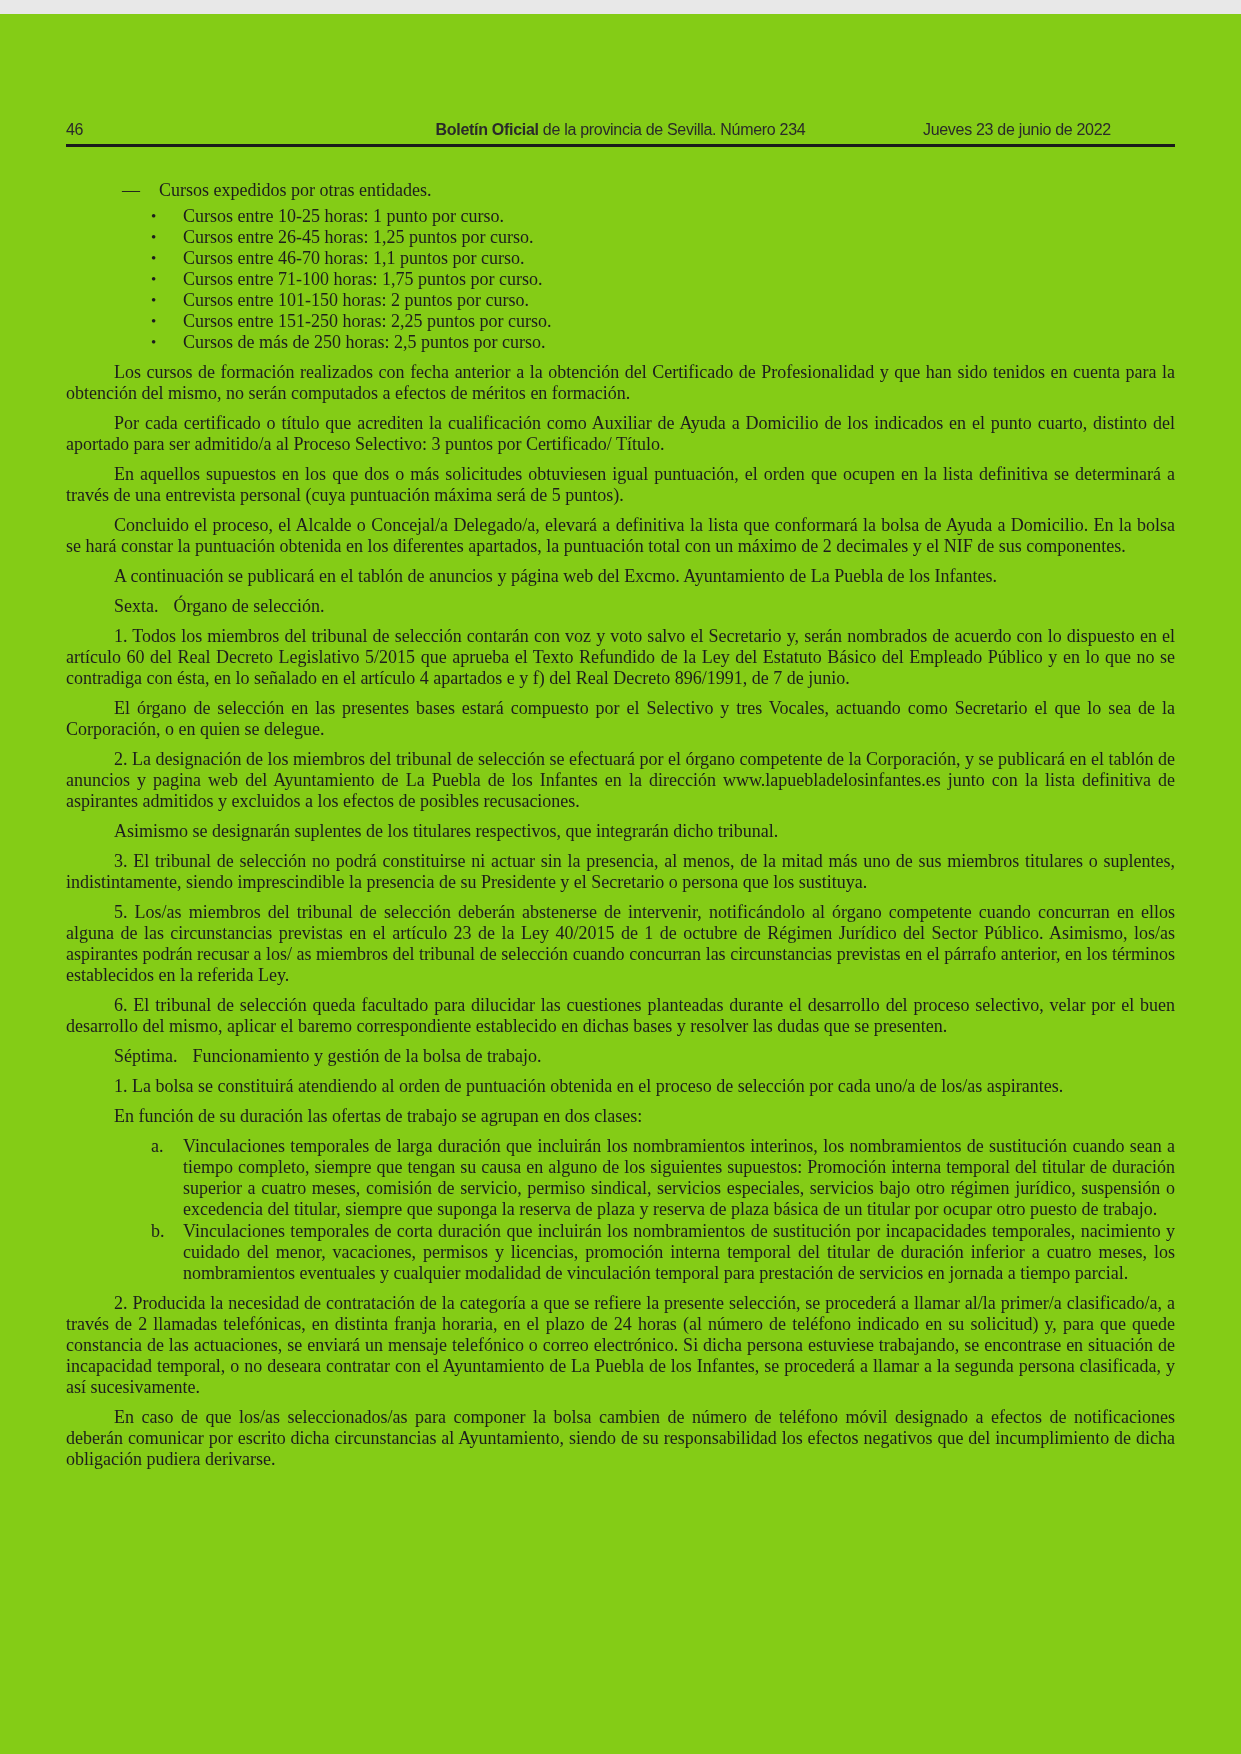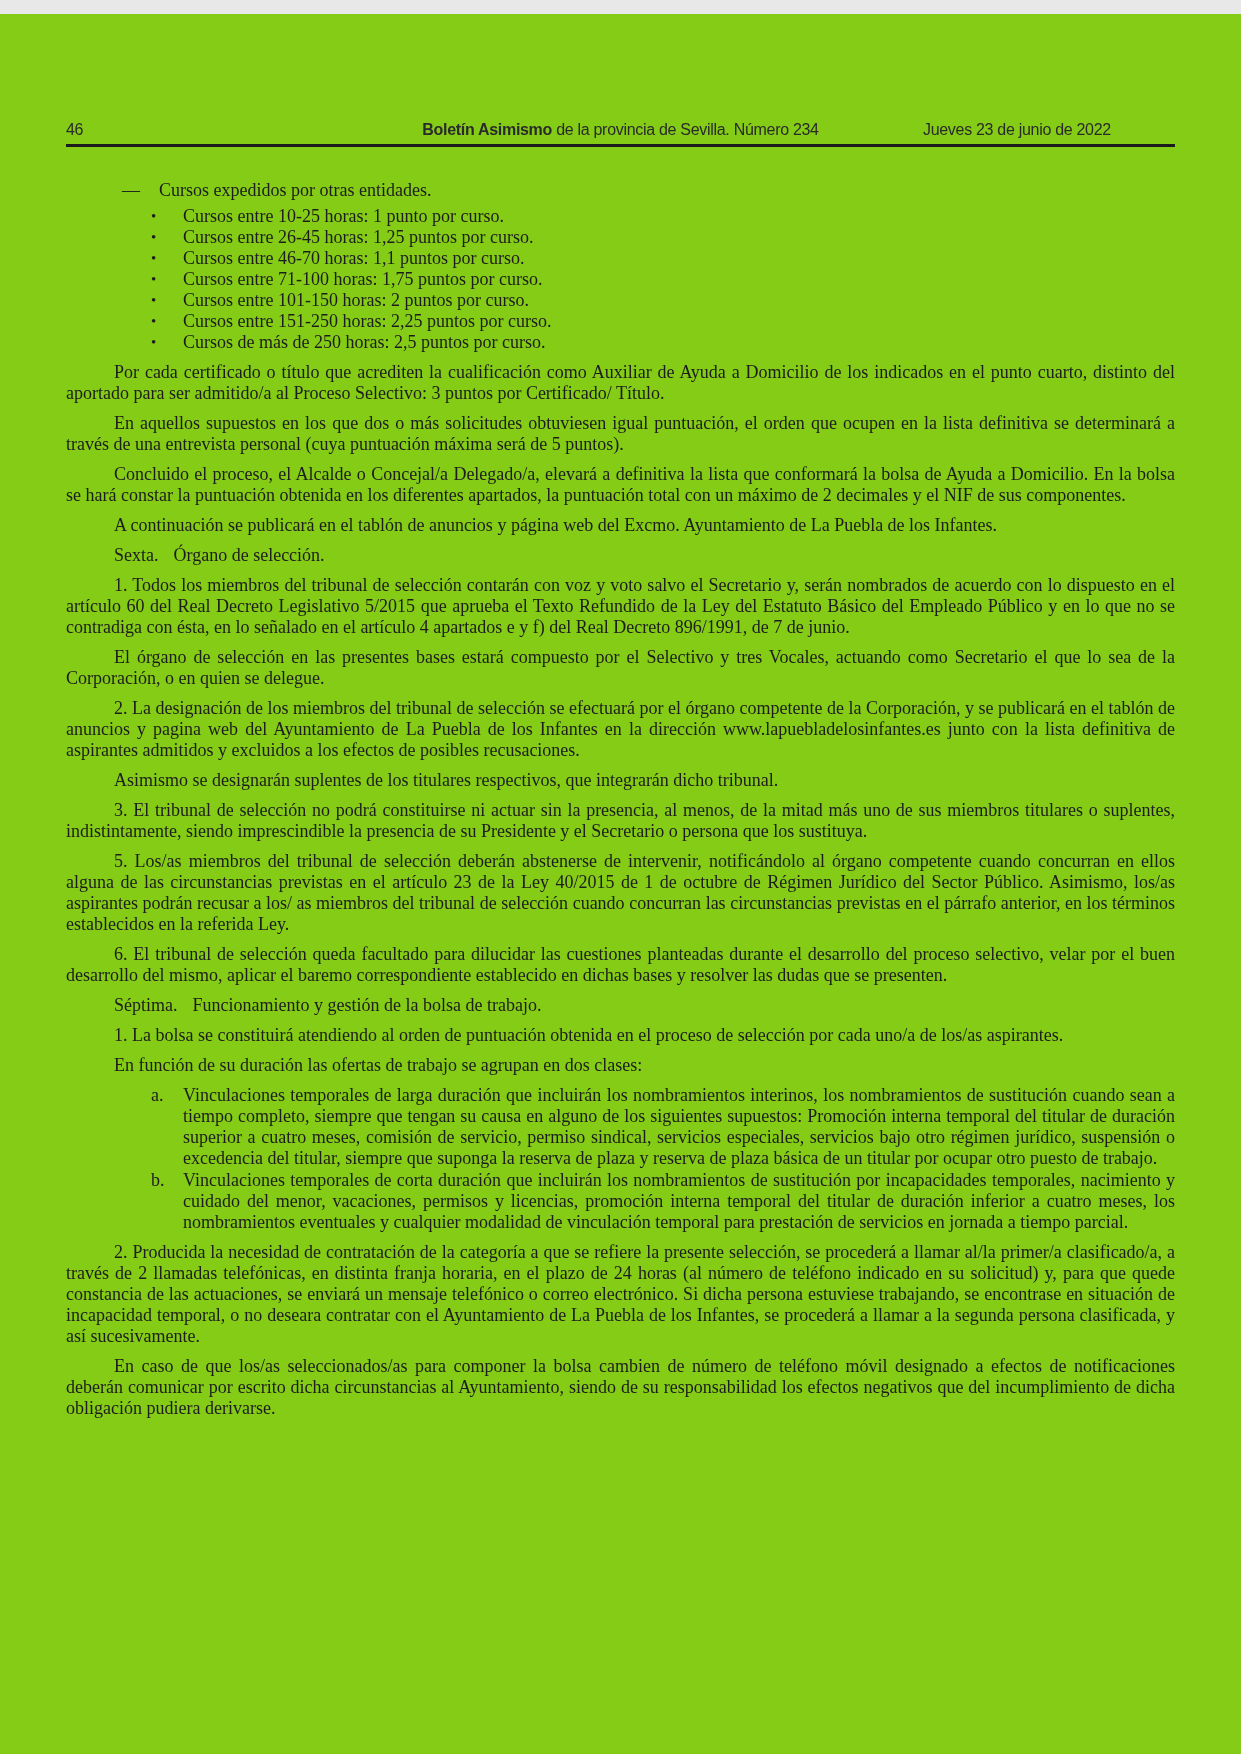--- a/index.html
+++ b/index.html
@@ -73,21 +73,21 @@
     top: 0;
   }
 </style>
 </head>
 <body>
 
 <div class="page">
 
   <div class="header">
     <span class="h-left">46</span>
-    <span class="h-mid"><span class="masthead-bold">Boletín Asimismo</span><span> de la provincia de Sevilla. Número 234</span></span>
+    <span class="h-mid"><span class="masthead-bold">Boletín Oficial</span><span> de la provincia de Sevilla. Número 234</span></span>
     <span class="h-right">Jueves 23 de junio de 2022</span>
   </div>
 
   <div class="content">
 
     <div class="dash-item">
       <span class="dash-marker">—</span>
       <span>Cursos expedidos por otras entidades.</span>
     </div>
 
@@ -115,20 +115,21 @@
       <div class="bullet-item">
         <span class="bullet-marker">•</span>
         <span>Cursos entre 151-250 horas: 2,25 puntos por curso.</span>
       </div>
       <div class="bullet-item">
         <span class="bullet-marker">•</span>
         <span>Cursos de más de 250 horas: 2,5 puntos por curso.</span>
       </div>
     </div>
 
+    <p class="para">Los cursos de formación realizados con fecha anterior a la obtención del Certificado de Profesionalidad y que han sido tenidos en cuenta para la obtención del mismo, no serán computados a efectos de méritos en formación.</p>
     <p class="para">Por cada certificado o título que acrediten la cualificación como Auxiliar de Ayuda a Domicilio de los indicados en el punto cuarto, distinto del aportado para ser admitido/a al Proceso Selectivo: 3 puntos por Certificado/ Título.</p>
     <p class="para">En aquellos supuestos en los que dos o más solicitudes obtuviesen igual puntuación, el orden que ocupen en la lista definitiva se determinará a través de una entrevista personal (cuya puntuación máxima será de 5 puntos).</p>
     <p class="para">Concluido el proceso, el Alcalde o Concejal/a Delegado/a, elevará a definitiva la lista que conformará la bolsa de Ayuda a Domicilio. En la bolsa se hará constar la puntuación obtenida en los diferentes apartados, la puntuación total con un máximo de 2 decimales y el NIF de sus componentes.</p>
     <p class="para">A continuación se publicará en el tablón de anuncios y página web del Excmo. Ayuntamiento de La Puebla de los Infantes.</p>
 
     <p class="heading"><span>Sexta.</span><span class="heading-title">Órgano de selección.</span></p>
 
     <p class="para">1. Todos los miembros del tribunal de selección contarán con voz y voto salvo el Secretario y, serán nombrados de acuerdo con lo dispuesto en el artículo 60 del Real Decreto Legislativo 5/2015 que aprueba el Texto Refundido de la Ley del Estatuto Básico del Empleado Público y en lo que no se contradiga con ésta, en lo señalado en el artículo 4 apartados e y f) del Real Decreto 896/1991, de 7 de junio.</p>
     <p class="para">El órgano de selección en las presentes bases estará compuesto por el Selectivo y tres Vocales, actuando como Secretario el que lo sea de la Corporación, o en quien se delegue.</p>
     <p class="para">2. La designación de los miembros del tribunal de selección se efectuará por el órgano competente de la Corporación, y se publicará en el tablón de anuncios y pagina web del Ayuntamiento de La Puebla de los Infantes en la dirección www.lapuebladelosinfantes.es junto con la lista definitiva de aspirantes admitidos y excluidos a los efectos de posibles recusaciones.</p>

